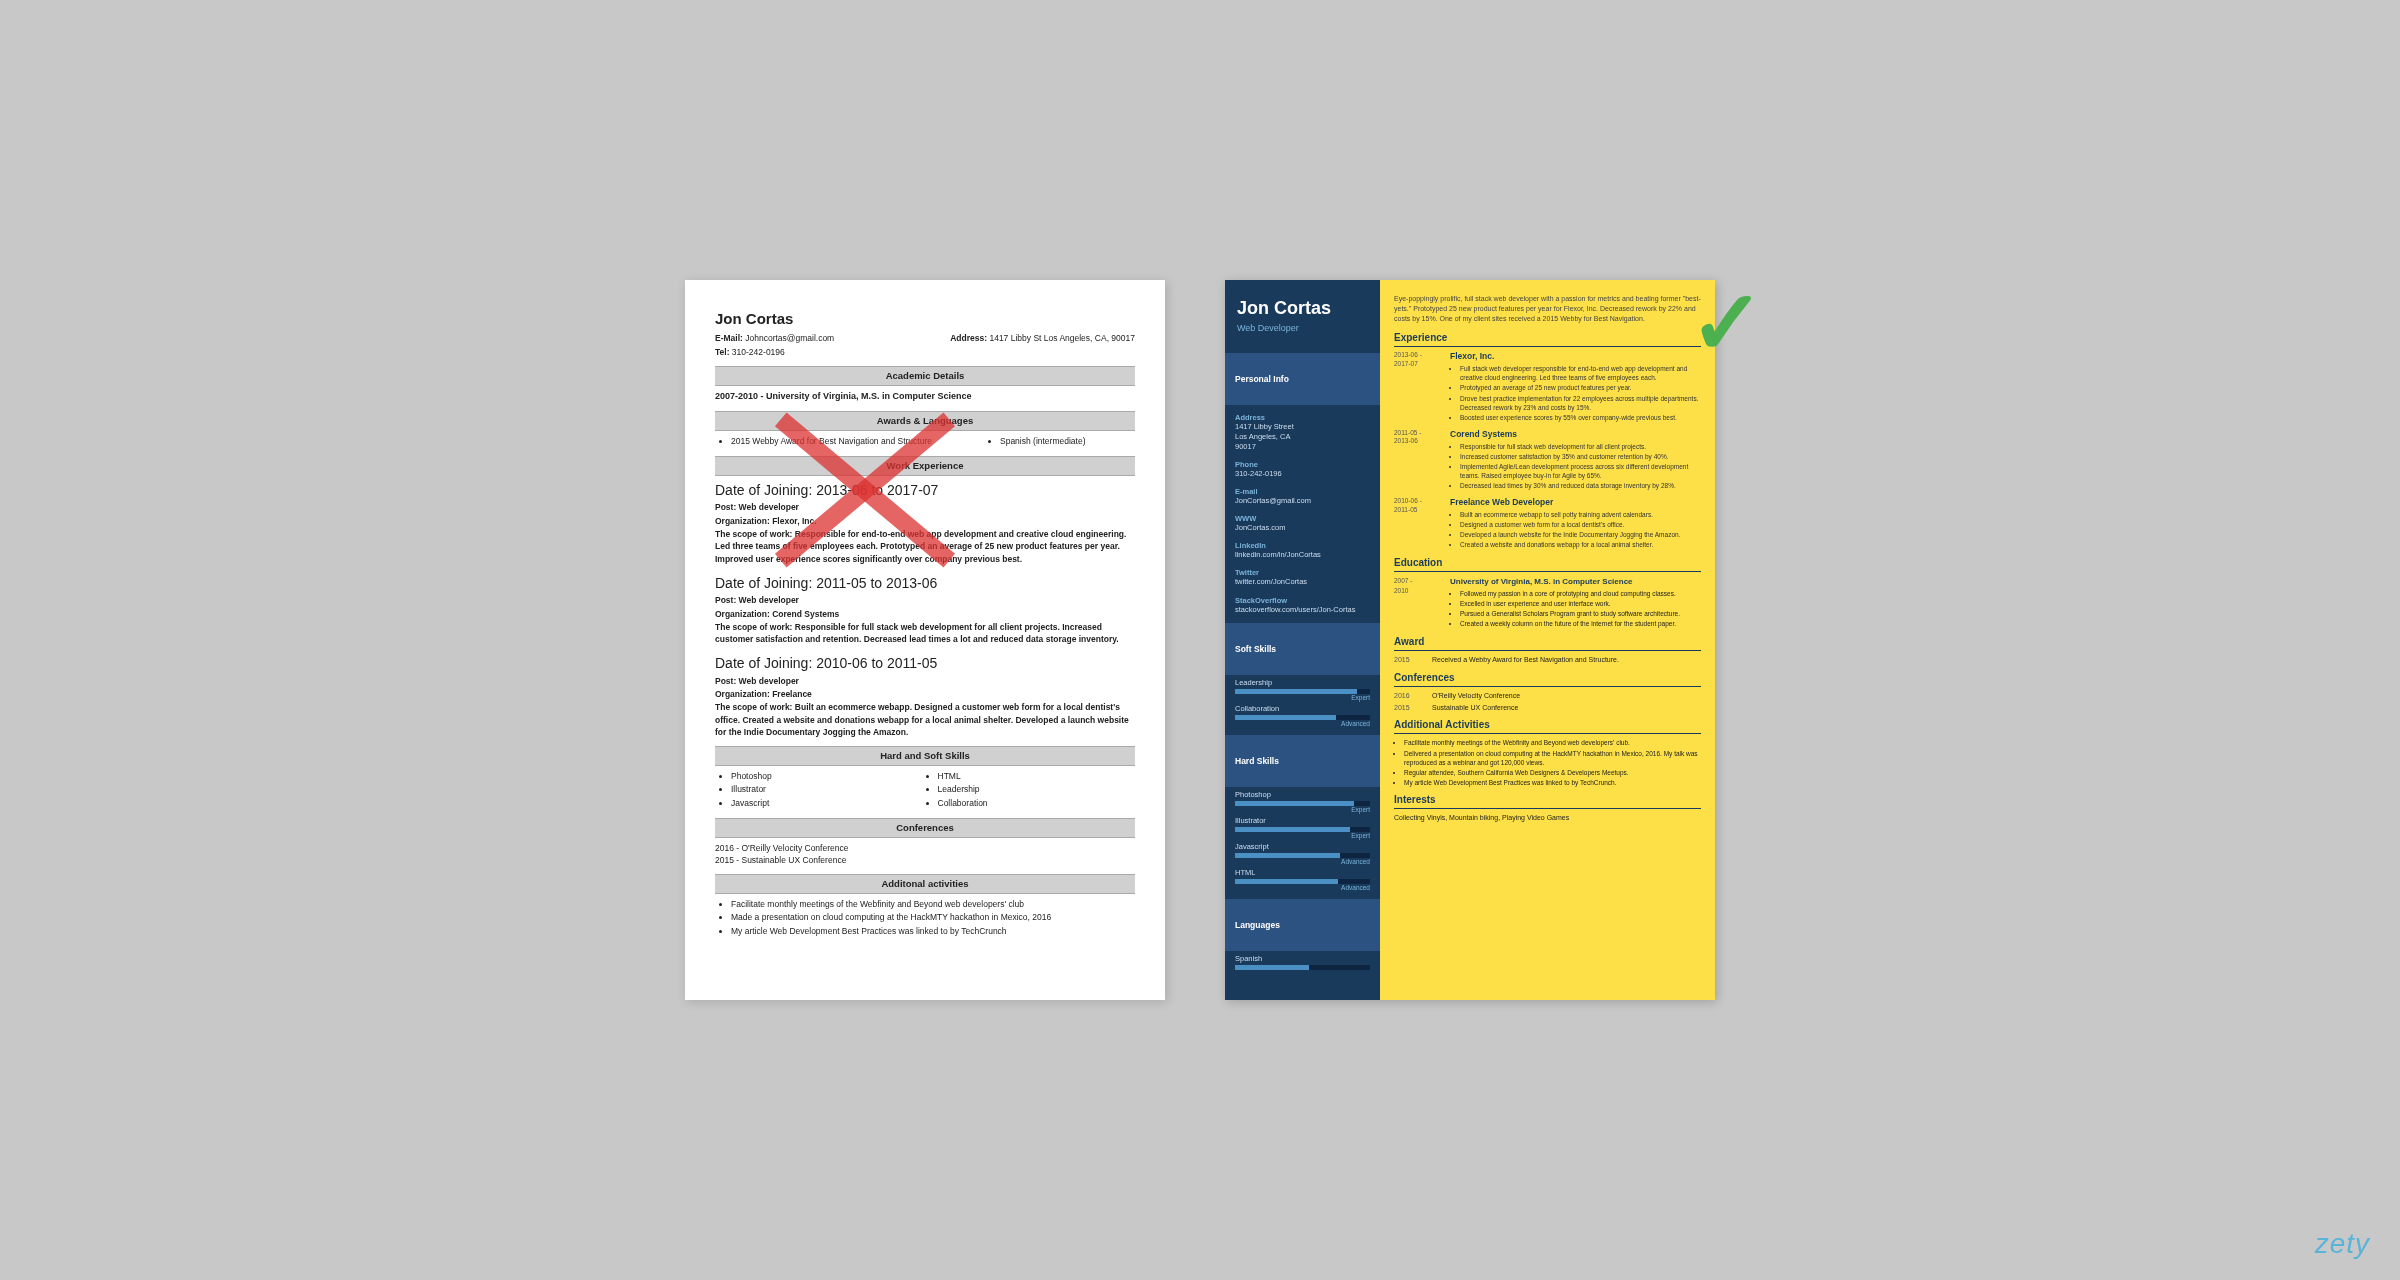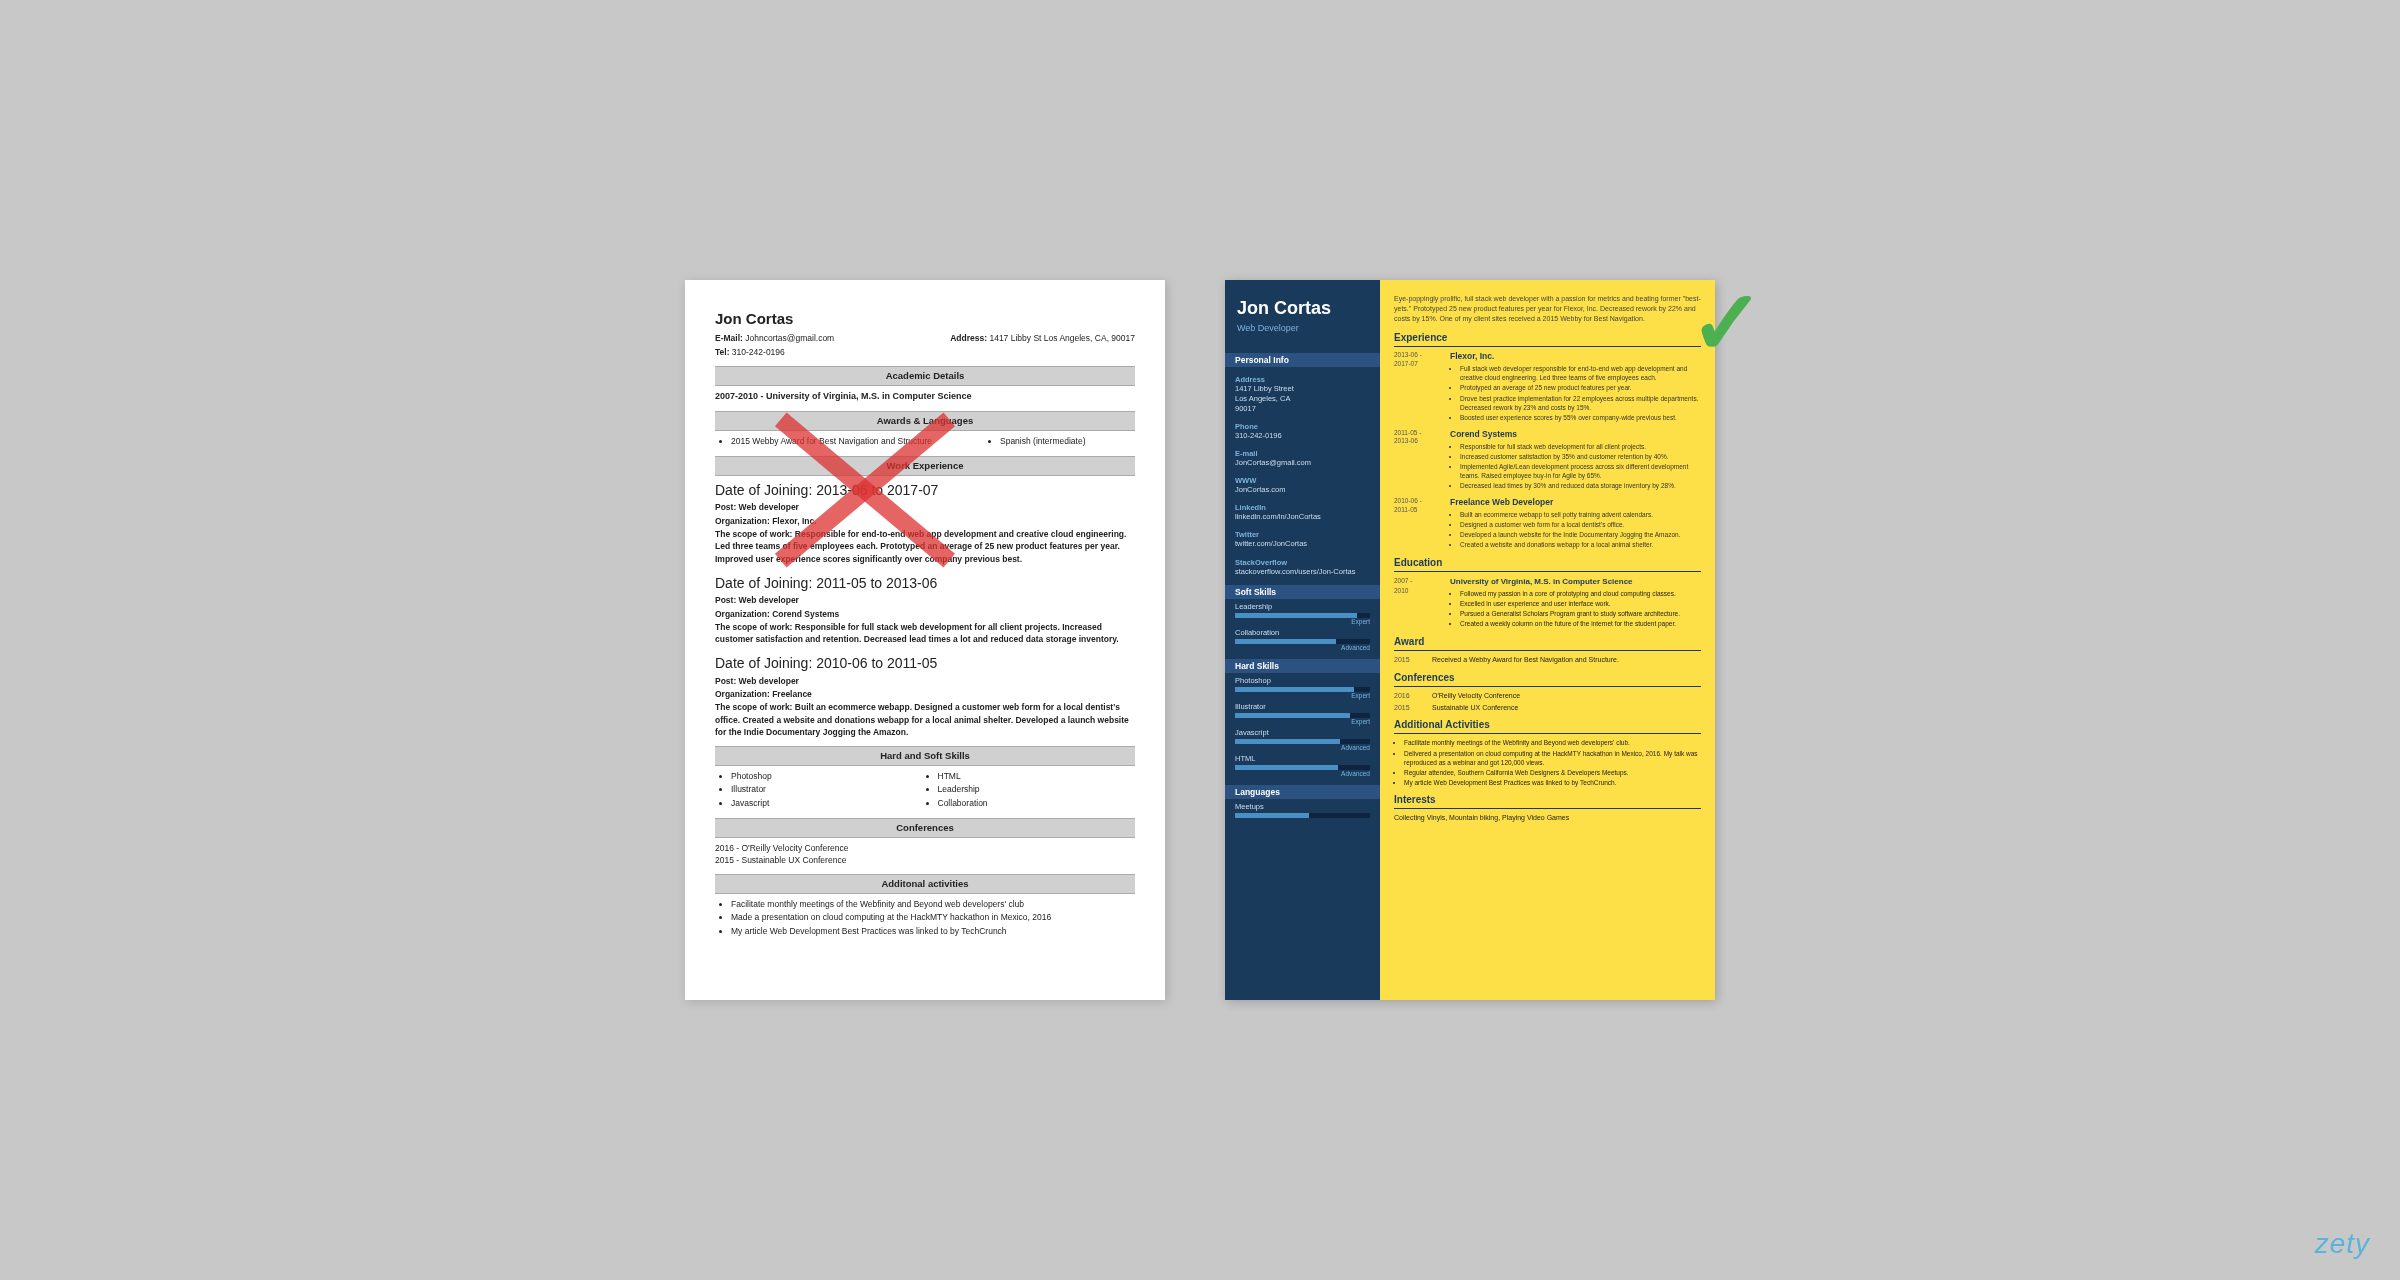--- a/index.html
+++ b/index.html
@@ -169,21 +169,21 @@
       font-size: 9px;
       color: #7ab3d9;
       margin-top: 3px;
     }
 
     .sidebar-section-title {
       background: #2c5282;
       color: #fff;
       font-size: 8.5px;
       font-weight: bold;
-      padding: 2px 10px;
+      padding: 21px 10px;
       margin-top: 8px;
       text-transform: none;
     }
 
     .sidebar-info-item {
       padding: 4px 8px 0 10px;
     }
     .sidebar-info-label {
       font-size: 7.5px;
       color: #7ab3d9;
@@ -538,21 +538,21 @@
     <div class="skill-item">
       <div class="skill-label">HTML</div>
       <div class="skill-bar-bg">
           <div class="skill-bar-fill" style="width:76%"></div>
         </div>
       <div class="skill-level">Advanced</div>
     </div>
 
     <div class="sidebar-section-title">Languages</div>
     <div class="lang-item">
-      <div class="lang-label">Meetups</div>
+      <div class="lang-label">Spanish</div>
       <div class="lang-bar-bg">
           <div class="lang-bar-fill" style="width:55%"></div>
         </div>
     </div>
   </div>
 
   <div class="resume-main">
     <div class="main-summary">Eye-poppingly prolific, full stack web developer with a passion for metrics and beating former "best-yets." Prototyped 25 new product features per year for Flexor, Inc. Decreased rework by 22% and costs by 15%. One of my client sites received a 2015 Webby for Best Navigation.</div>
 
     <div class="main-section-title">Experience</div>

